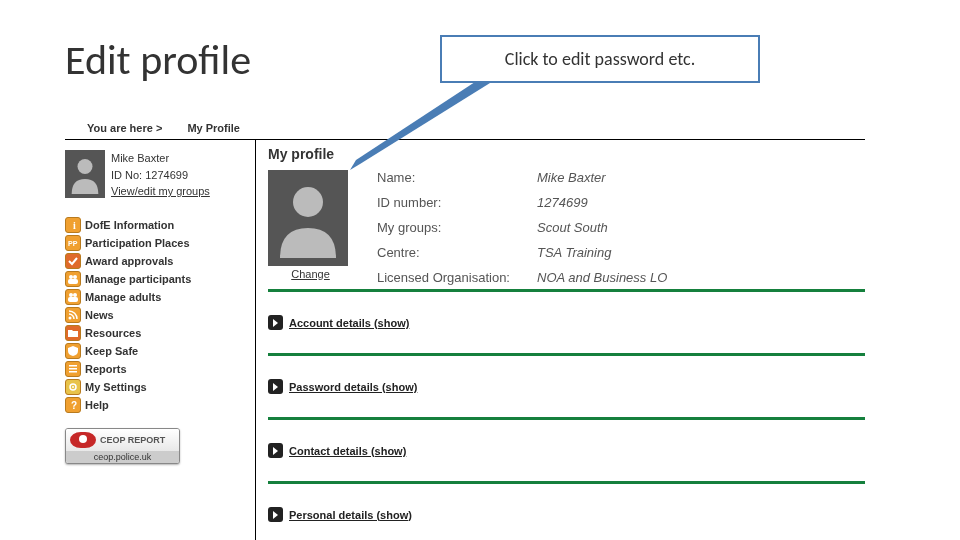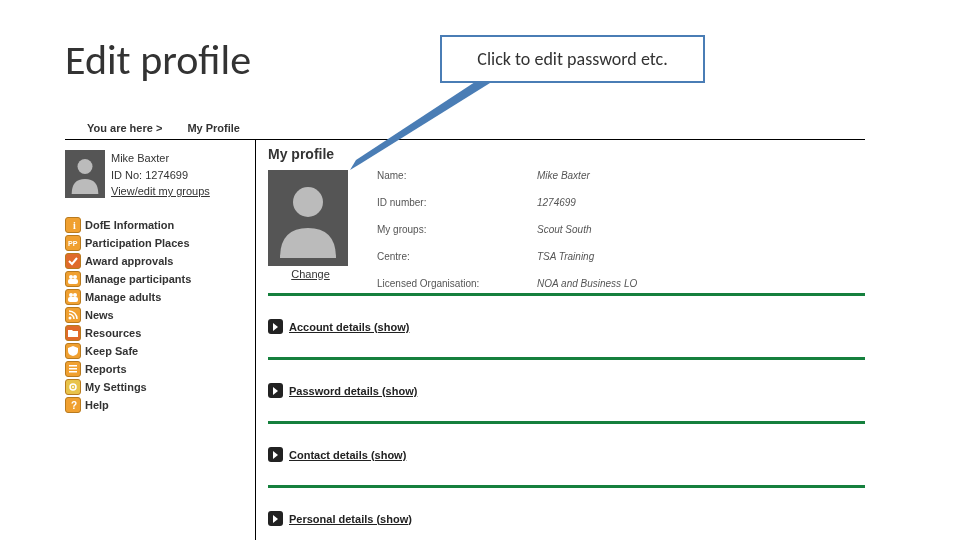--- a/index.html
+++ b/index.html
@@ -19,21 +19,21 @@
     left: 65px;
     font-family: Calibri, Arial, sans-serif;
     font-size: 42px;
     font-weight: 300;
     color: #333;
   }
   .callout-box {
     position: absolute;
     top: 35px;
     left: 440px;
-    width: 265px;
+    width: 320px;
     height: 48px;
     background: #fff;
     border: 2px solid #4a7db5;
     display: flex;
     align-items: center;
     justify-content: center;
     font-family: Calibri, Arial, sans-serif;
     font-size: 18px;
     color: #333;
     z-index: 10;
@@ -155,22 +155,22 @@
     display:flex; align-items:center; justify-content:center;
   }
   .avatar-lg svg { width:68px; height:80px; }
   .change-link {
     font-size:11px; color:#333; text-decoration:underline;
     display:inline-block; margin-top:2px; cursor:pointer;
   }
   .details {
     flex:1; display:grid;
     grid-template-columns: 160px 1fr;
-    row-gap: 16px;
-    font-size: 10px;
+    row-gap: 10px;
+    font-size: 13px;
     color:#555;
     align-content: start;
   }
   .details .label { color:#555; }
   .details .val { font-style: italic; color:#555; }
 
   .instruction {
     font-size: 11px;
     color: #555;
     margin: 28px 0 6px 0;
@@ -324,20 +324,27 @@
           <div class="nav-item">
             <span class="nav-icon" style="background:#f0a030">
               <svg viewBox="0 0 12 12">
                 <text x="4" y="10" font-size="10" font-weight="bold" fill="#fff">?</text>
               </svg>
             </span>
             <span>Help</span>
           </div>
         </div>
 
+      <div class="ceop">
+        <div class="ceop-top">
+          <div class="ceop-eye"></div>
+          <span>CEOP REPORT</span>
+        </div>
+        <div class="ceop-bot">ceop.police.uk</div>
+      </div>
     </div>
 
     <div class="main">
       <h2>My profile</h2>
 
       <div class="profile-row">
         <div class="avatar-lg-wrap">
           <div class="avatar-lg">
             <svg viewBox="0 0 68 80">
                 <circle cx="34" cy="24" r="15" fill="#bbb"></circle>

